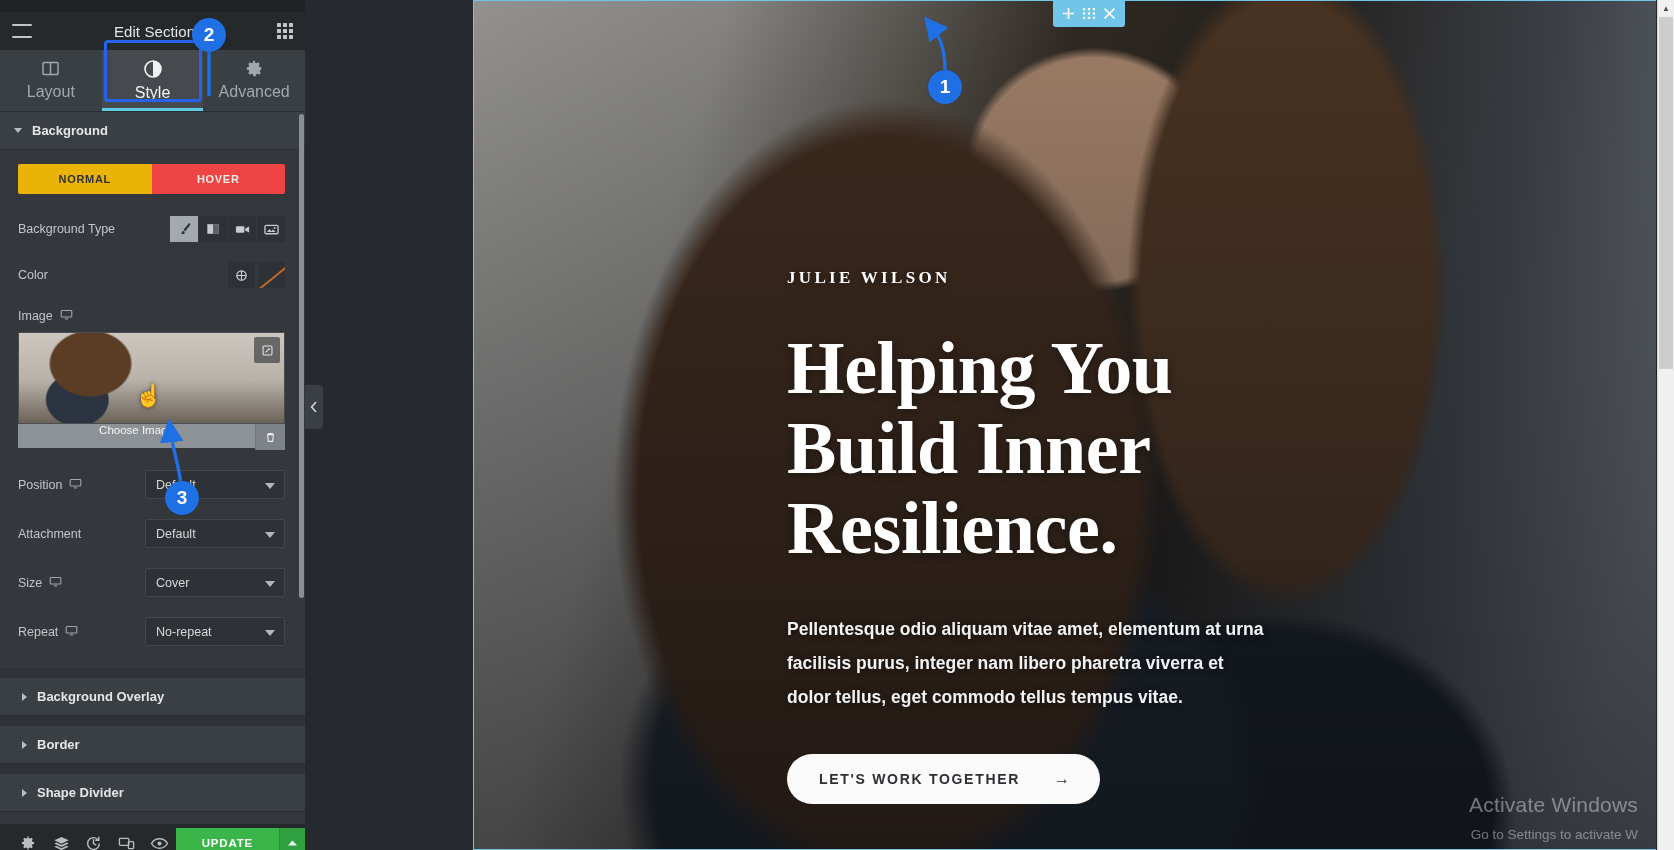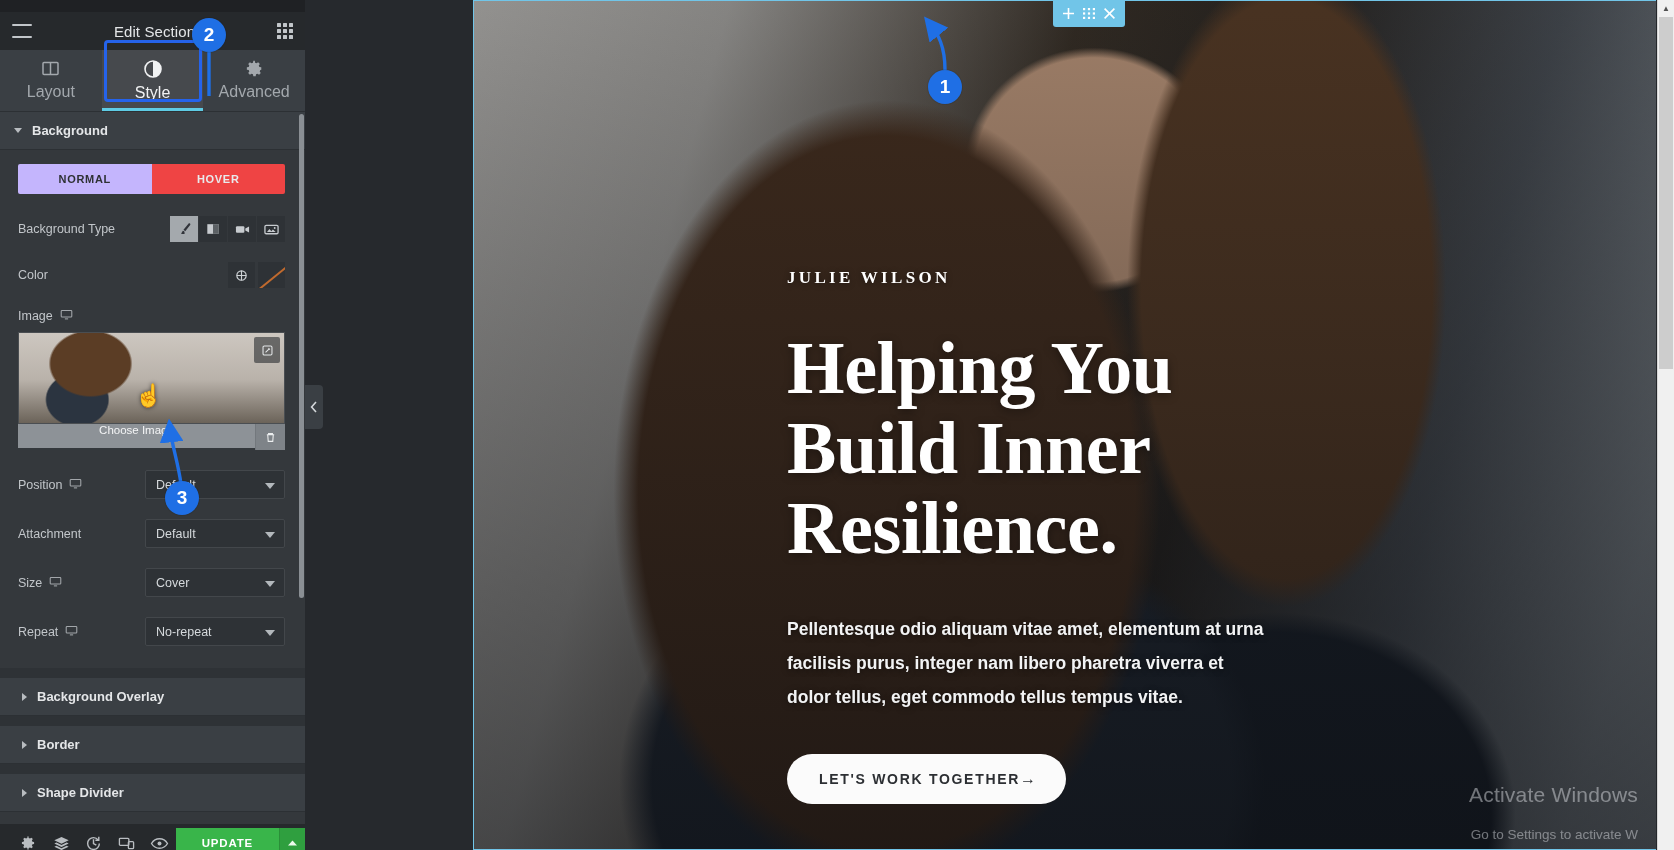--- a/index.html
+++ b/index.html
@@ -115,21 +115,21 @@
     display: flex; width: 100%;
     border-radius: 2px; overflow: hidden;
     margin-bottom: 22px;
   }
   .seg div {
     flex: 1; text-align: center;
     font-size: 11px; font-weight: bold; letter-spacing: .7px;
     padding: 9px 0; cursor: pointer;
     color: #e8eaec; background: #ef4444;
   }
-  .seg div.on { background: #c4b5fd; color: #2e3134; }
+  .seg div.on { background: #eab308; color: #2e3134; }
 
   
   .choices { display: flex; }
   .choices .ch {
     width: 28px; height: 26px;
     display: flex; align-items: center; justify-content: center;
     background: #2e3236; color: #c7cbcf;
     margin-left: 1px; cursor: pointer;
   }
   .choices .ch.on { background: #a4a9ad; color: #31343a; }
@@ -315,21 +315,21 @@
   }
   #subcopy {
     margin-top: 44px;
     font-size: 17.5px; line-height: 34px; font-weight: bold;
     color: #f2f3f4;
     max-width: 480px;
     text-shadow: 0 1px 6px rgba(0,0,0,.5);
   }
   #cta {
     margin-top: 40px;
-    display: inline-flex; align-items: center; 
+    display: inline-flex; align-items: center; gap: 34px;
     background: #fbfbfb; color: #2c2f33;
     border-radius: 30px;
     padding: 17px 28px 17px 32px;
     font-size: 14px; font-weight: bold; letter-spacing: 1.7px;
     cursor: pointer;
   }
   #cta .arrow { font-size: 16px; line-height: 1; }
 
   
   #sec-handle {
@@ -369,21 +369,21 @@
 
   
   #watermark {
     position: absolute; right: 36px; bottom: 8px;
     text-align: right;
     color: rgba(232,236,240,.45);
     z-index: 45;
     pointer-events: none;
   }
   #watermark .wm1 { font-size: 21px; font-weight: 400; letter-spacing: .2px; }
-  #watermark .wm2 { font-size: 13.5px; margin-top: 20px; }
+  #watermark .wm2 { font-size: 13.5px; margin-top: 10px; }
 
   
   .badge {
     position: absolute;
     width: 34px; height: 34px; border-radius: 50%;
     background: #1f6fe5;
     color: #fff; font-size: 19px; font-weight: bold;
     display: flex; align-items: center; justify-content: center;
     z-index: 70;
     box-shadow: 0 0 0 1px rgba(0,0,0,.08);

